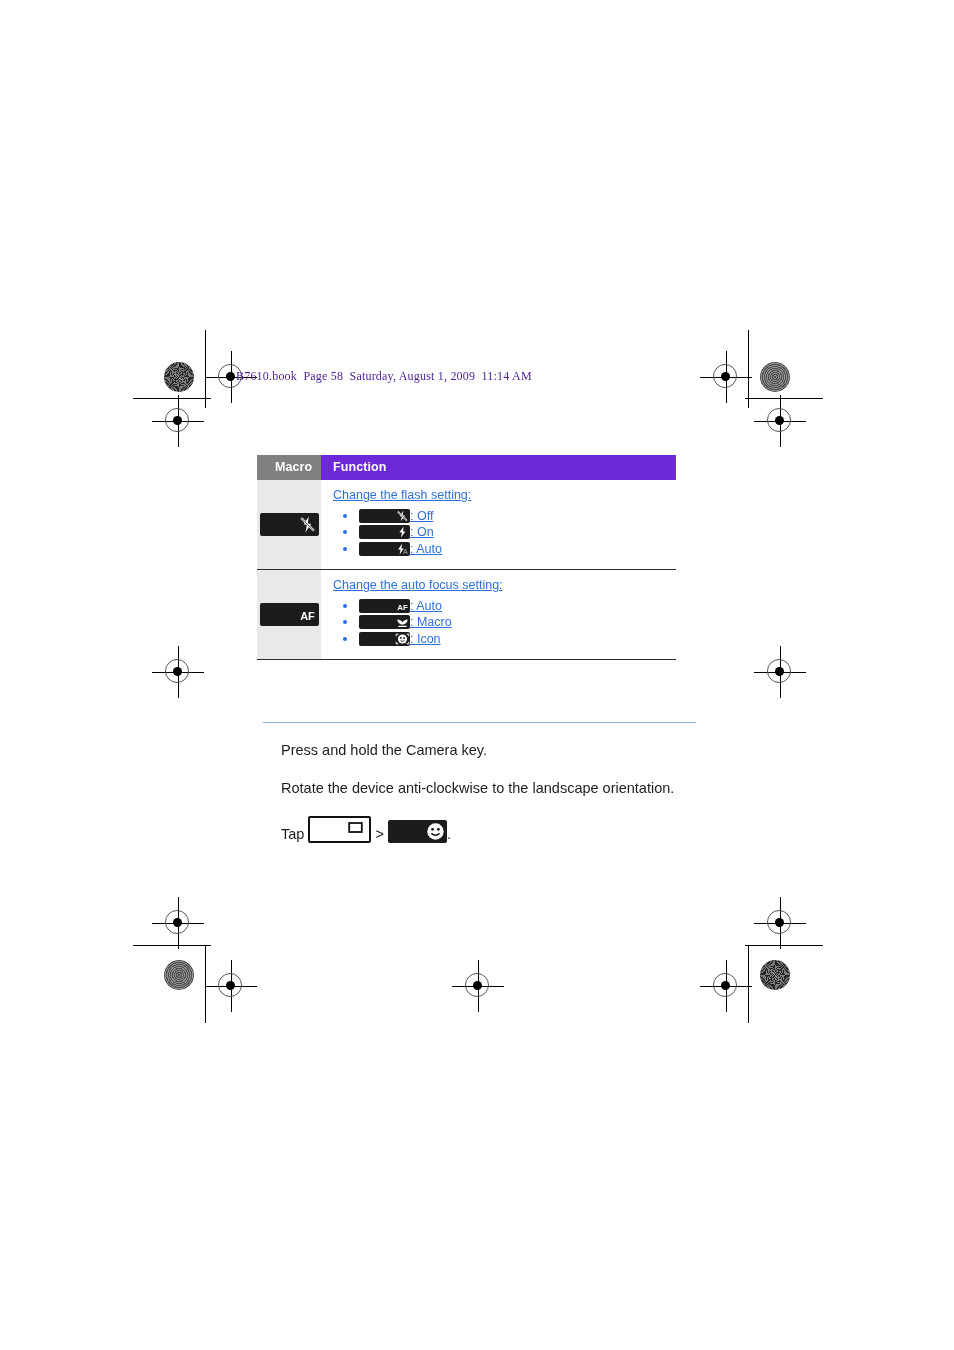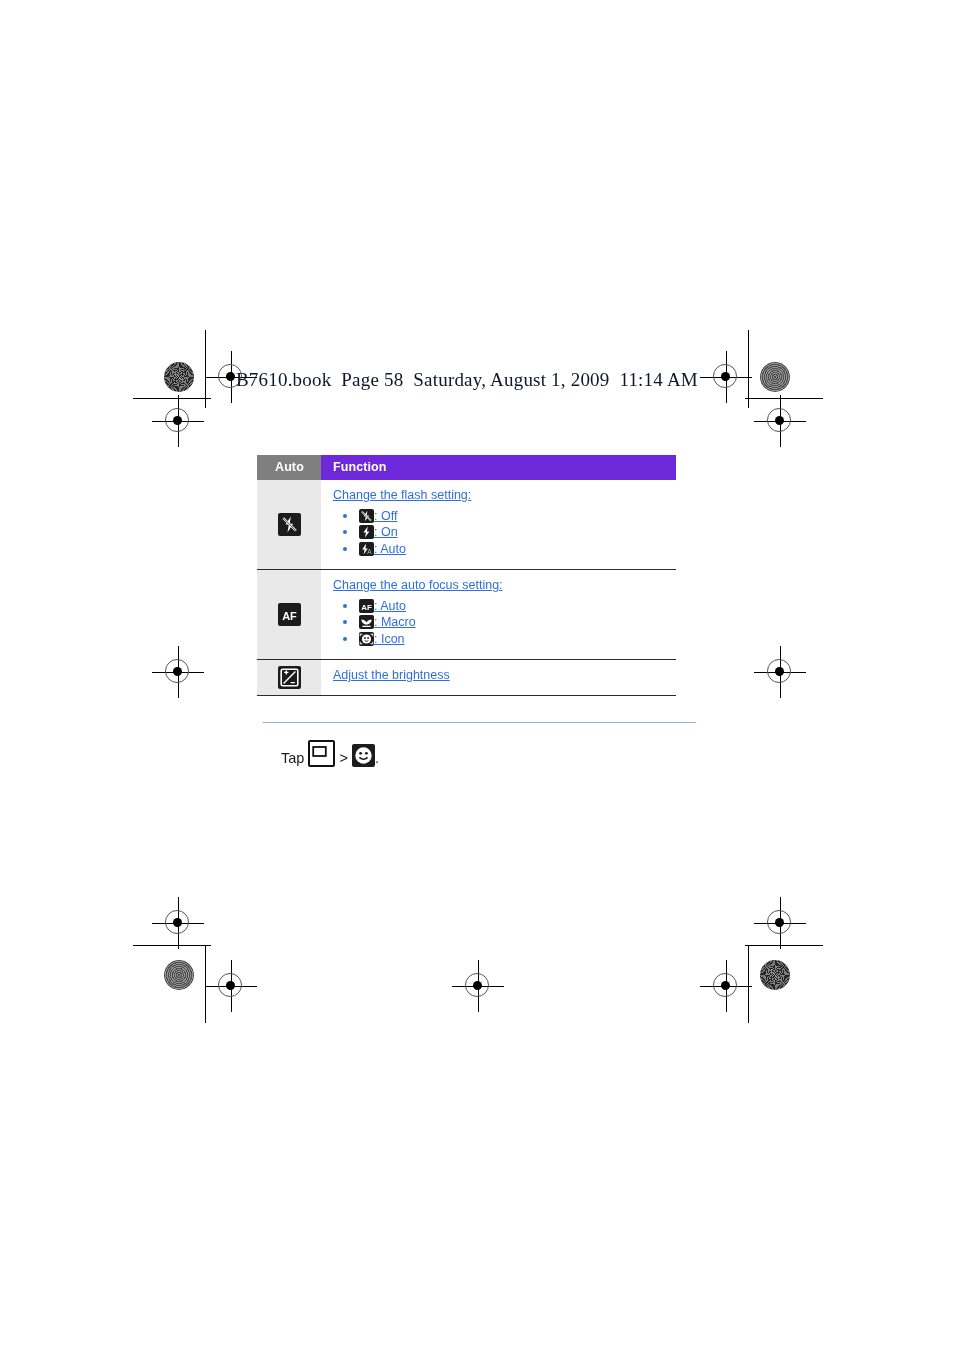--- a/index.html
+++ b/index.html
@@ -72,22 +72,22 @@
     background: #000;
     pointer-events: none;
   }
 
   
   .book-header {
     position: absolute;
     left: 236px;
     top: 369px;
     font-family: "Liberation Serif", serif;
-    font-size: 19px;
-    color: #0f172a;
+    font-size: 12px;
+    color: #4c1d95;
     letter-spacing: .2px;
     white-space: pre;
   }
 
   
   .content {
     position: absolute;
     left: 257px;
     top: 455px;
     width: 440px;
@@ -155,20 +155,21 @@
   
   .gi {
     display: inline-block;
     vertical-align: -3px;
     background: #1c1c1c;
     border-radius: 2px;
     color: #ffffff;
     text-align: center;
     overflow: hidden;
     position: relative;
+    padding-left: 36px;
   }
   .gi-sm { width: 15px; height: 14px; line-height: 14px; }
   .gi-lg { width: 23px; height: 23px; line-height: 23px; }
 
   .gi svg { display: block; }
 
   .gi-light {
     background: linear-gradient(#fdfdfd, #c9c9c9);
     border: 1px solid #9a9a9a;
     border-radius: 3px;
@@ -289,21 +290,21 @@
 <div class="book-header">B7610.book  Page 58  Saturday, August 1, 2009  11:14 AM</div>
 
 <div class="content">
   <table class="icon-table">
     <colgroup>
         <col class="c-icon">
         <col class="c-func">
       </colgroup>
     <thead>
       <tr>
-        <th class="h-icon">Auto</th>
+        <th class="h-icon">Macro</th>
         <th class="h-func">Function</th>
       </tr>
     </thead>
     <tbody>
 
       <tr>
         <td class="cell-icon">
           <span class="gi gi-lg">
             <svg width="23" height="23" viewBox="0 0 23 23">
               <path d="M12.8 3.5 L7.6 11.6 L10.9 11.6 L9.4 19.5 L15.1 10.8 L11.7 10.8 Z" fill="#ffffff"></path>
@@ -377,44 +378,31 @@
                   <circle cx="9.1" cy="6.0" r="0.9" fill="#1c1c1c"></circle>
                   <path d="M5.6 8.6 Q7.5 10.2 9.4 8.6" stroke="#1c1c1c" stroke-width="0.9" fill="none"></path>
                   <path d="M1.2 2.2 L3.4 2.2 M1.2 2.2 L1.2 4.2 M13.8 2.2 L11.6 2.2 M13.8 2.2 L13.8 4.2 M1.2 11.8 L3.4 11.8 M1.2 11.8 L1.2 9.8 M13.8 11.8 L11.6 11.8 M13.8 11.8 L13.8 9.8" stroke="#ffffff" stroke-width="1"></path>
                 </svg>
               </span><span>: Icon</span>
             </li>
           </ul>
         </td>
       </tr>
 
-      <tr>
-        <td class="cell-icon">
-          <span class="gi gi-lg">
-            <svg width="23" height="23" viewBox="0 0 23 23">
-              <rect x="3.2" y="3.2" width="16.6" height="16.6" rx="1.5" fill="none" stroke="#ffffff" stroke-width="1.6"></rect>
-              <path d="M5.6 17.6 L17.4 5.4" stroke="#ffffff" stroke-width="1.4"></path>
-              <path d="M6.2 6.4 L10.4 6.4 M8.3 4.4 L8.3 8.4" stroke="#ffffff" stroke-width="1.4"></path>
-              <path d="M12.6 16.6 L16.8 16.6" stroke="#ffffff" stroke-width="1.4"></path>
-            </svg>
-          </span>
-        </td>
-        <td class="cell-func">
-          <span class="func-title">Adjust the brightness</span>
-        </td>
-      </tr>
 
 
     </tbody>
   </table>
 </div>
 
 <div class="rule"></div>
 
 <div class="body-text">
+  <p>Press and hold the Camera key.</p>
+  <p>Rotate the device anti-clockwise to the landscape orientation.</p>
   <p class="tap-line"><span>Tap </span><span class="gi gi-lg gi-outline"><svg width="19" height="19" viewBox="0 0 19 19">
           <rect x="3.2" y="5.0" width="12.6" height="9.0" fill="none" stroke="#111111" stroke-width="1.8"></rect>
         </svg></span><span> &gt; </span><span class="gi gi-lg"><svg width="23" height="23" viewBox="0 0 23 23">
           <circle cx="11.5" cy="11.5" r="8.2" fill="#ffffff"></circle>
           <circle cx="8.6" cy="9.3" r="1.4" fill="#1c1c1c"></circle>
           <circle cx="14.4" cy="9.3" r="1.4" fill="#1c1c1c"></circle>
           <path d="M7.4 13.4 Q11.5 17.2 15.6 13.4" stroke="#1c1c1c" stroke-width="1.5" fill="none"></path>
         </svg></span><span>.</span></p>
 </div>
 

